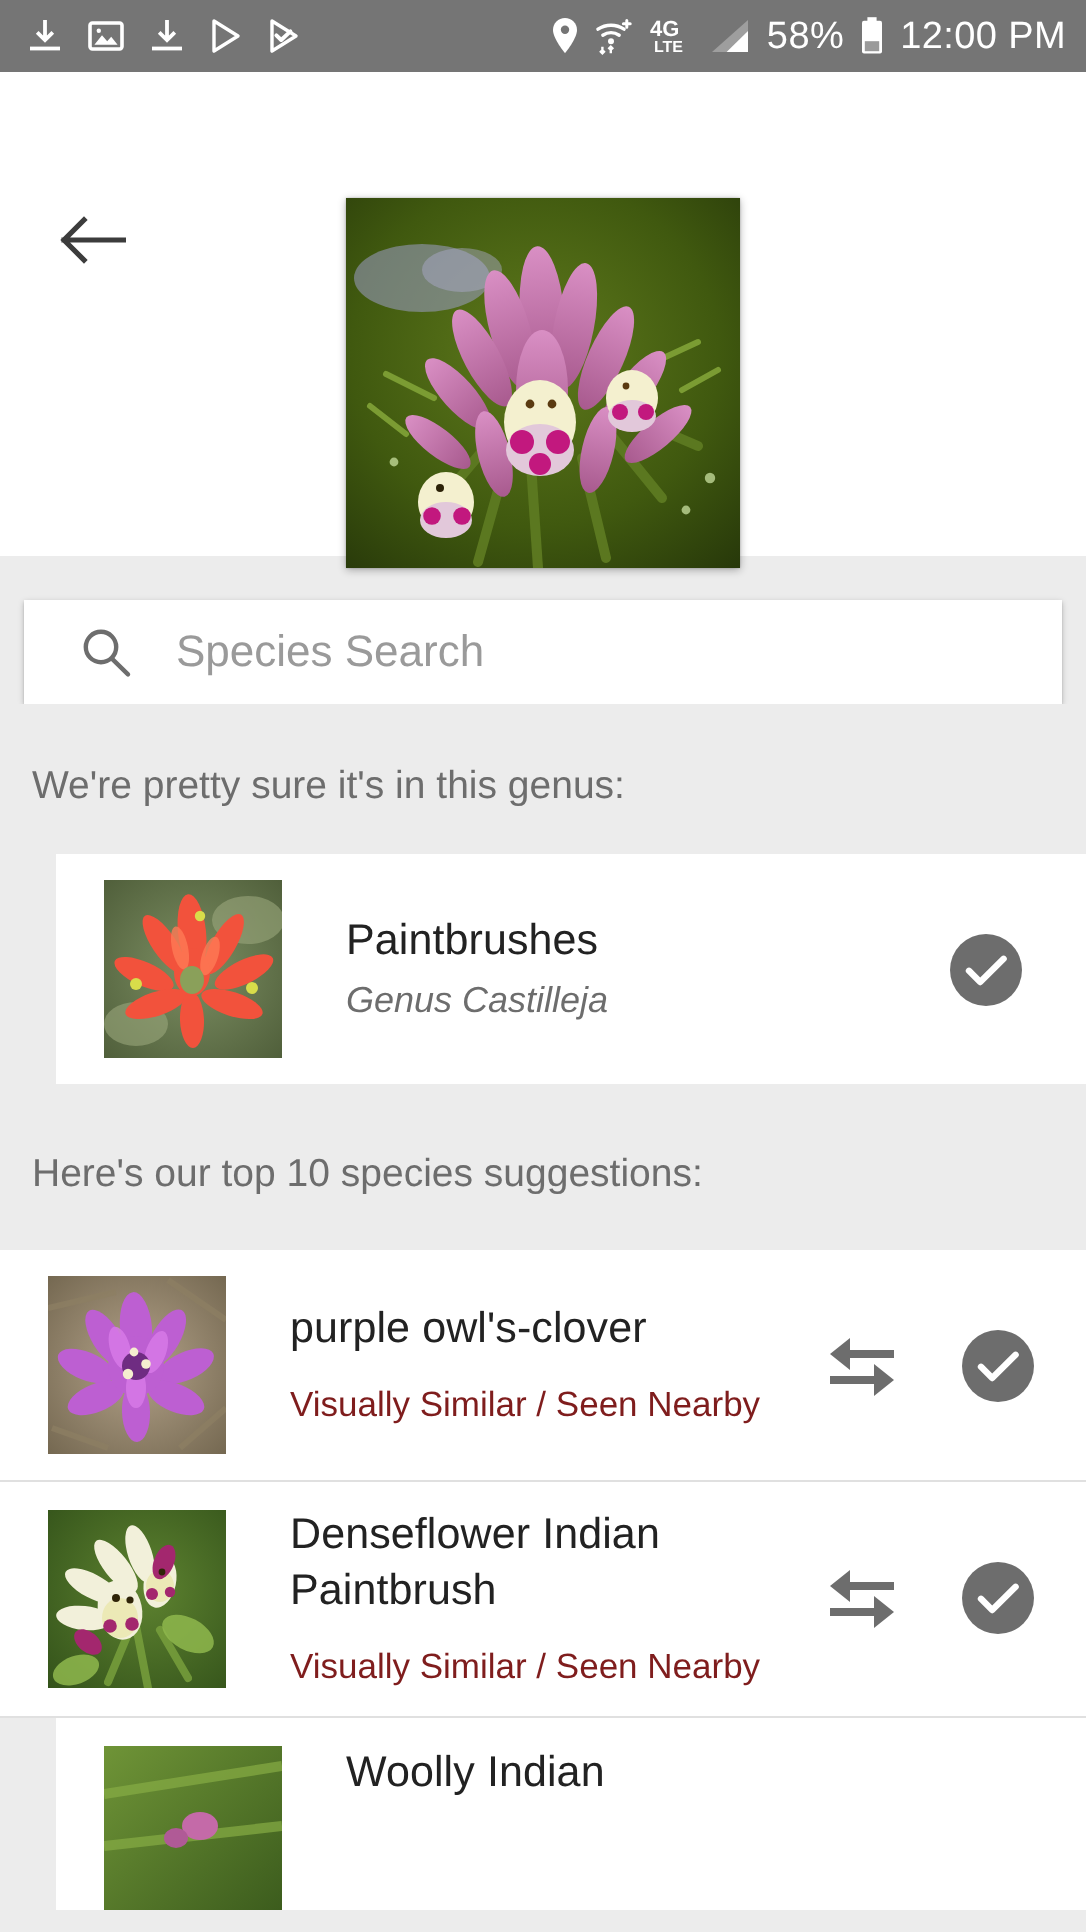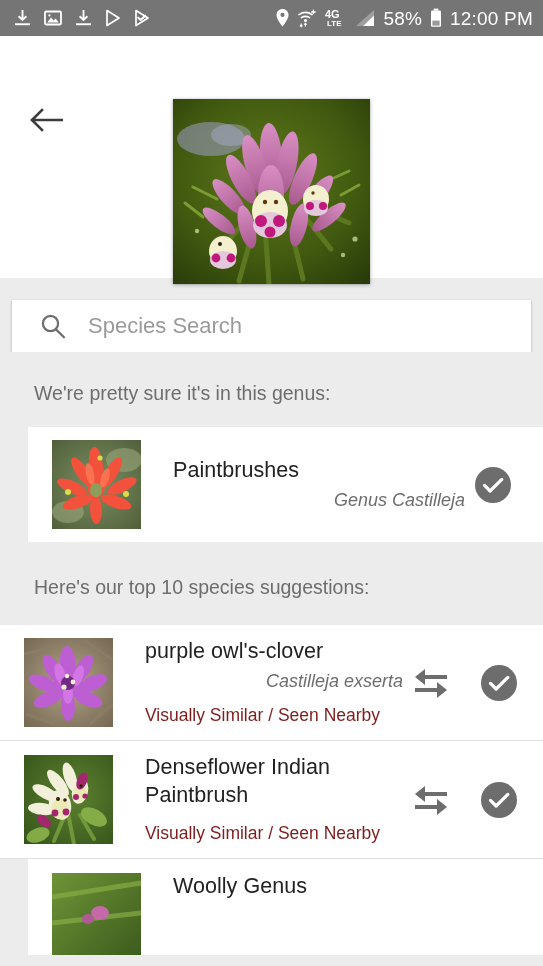--- a/index.html
+++ b/index.html
@@ -90,21 +90,21 @@
     color: #3c3c3c;
     width: 100%;
   }
   .search-input::placeholder { color: #9a9a9a; }
 
   
   .section-head {
     background: #ececec;
     color: #6d6d6d;
     font-size: 19.5px;
-    padding: 30px 0 22px 34px;
+    padding: 30px 0 22px 16px;
   }
   .section-head.tight { padding-top: 34px; padding-bottom: 26px; }
 
   
   .row {
     background: #ffffff;
     display: flex;
     align-items: center;
     padding: 13px 18px 13px 24px;
     border-bottom: 1px solid #e0e0e0;
@@ -130,21 +130,20 @@
     color: #222222;
     line-height: 1.30;
     letter-spacing: .05px;
   }
   .row-sci {
     font-size: 18px;
     color: #6d6d6d;
     font-style: italic;
     margin-top: 4px;
     line-height: 1.25;
-    text-align: right;
   }
   .row-note {
     font-size: 17.5px;
     color: #7f1d1d;
     margin-top: 13px;
     line-height: 1.25;
   }
   .row-actions {
     flex: 0 0 auto;
     display: flex;
@@ -418,21 +417,20 @@
       <ellipse cx="44" cy="45" rx="7" ry="7" fill="#6f2c82"></ellipse>
       <g fill="#f5eecf">
         <circle cx="40" cy="49" r="2.6"></circle>
           <circle cx="49" cy="44" r="2.4"></circle>
           <circle cx="43" cy="38" r="2.2"></circle>
       </g>
     </svg>
   </div>
   <div class="row-text">
     <div class="row-common">purple owl's-clover</div>
-    <div class="row-sci">Castilleja exserta</div>
     <div class="row-note">Visually Similar / Seen Nearby</div>
   </div>
   <div class="row-actions">
     <div class="compare-btn">
       <svg width="36" height="34" viewBox="0 0 36 34">
         <path d="M34 11H10" stroke="#6d6d6d" stroke-width="4" stroke-linecap="butt"></path>
         <path d="M12 3 2 11l10 8z" fill="#6d6d6d"></path>
         <path d="M2 24h24" stroke="#6d6d6d" stroke-width="4" stroke-linecap="butt"></path>
         <path d="M24 16l10 8-10 8z" fill="#6d6d6d"></path>
       </svg>
@@ -526,15 +524,15 @@
       <rect width="89" height="89" fill="url(#t4bg)"></rect>
       <g stroke="#87ad45" stroke-width="5" fill="none" opacity=".7">
         <path d="M0 24 89 10"></path>
           <path d="M0 50 89 40"></path>
       </g>
       <ellipse cx="48" cy="40" rx="9" ry="7" fill="#c46aa8"></ellipse>
       <ellipse cx="36" cy="46" rx="6" ry="5" fill="#b05a96"></ellipse>
     </svg>
   </div>
   <div class="row-text">
-    <div class="row-common">Woolly Genus</div>
+    <div class="row-common">Woolly Indian</div>
   </div>
 </div>
 
 </body></html>

